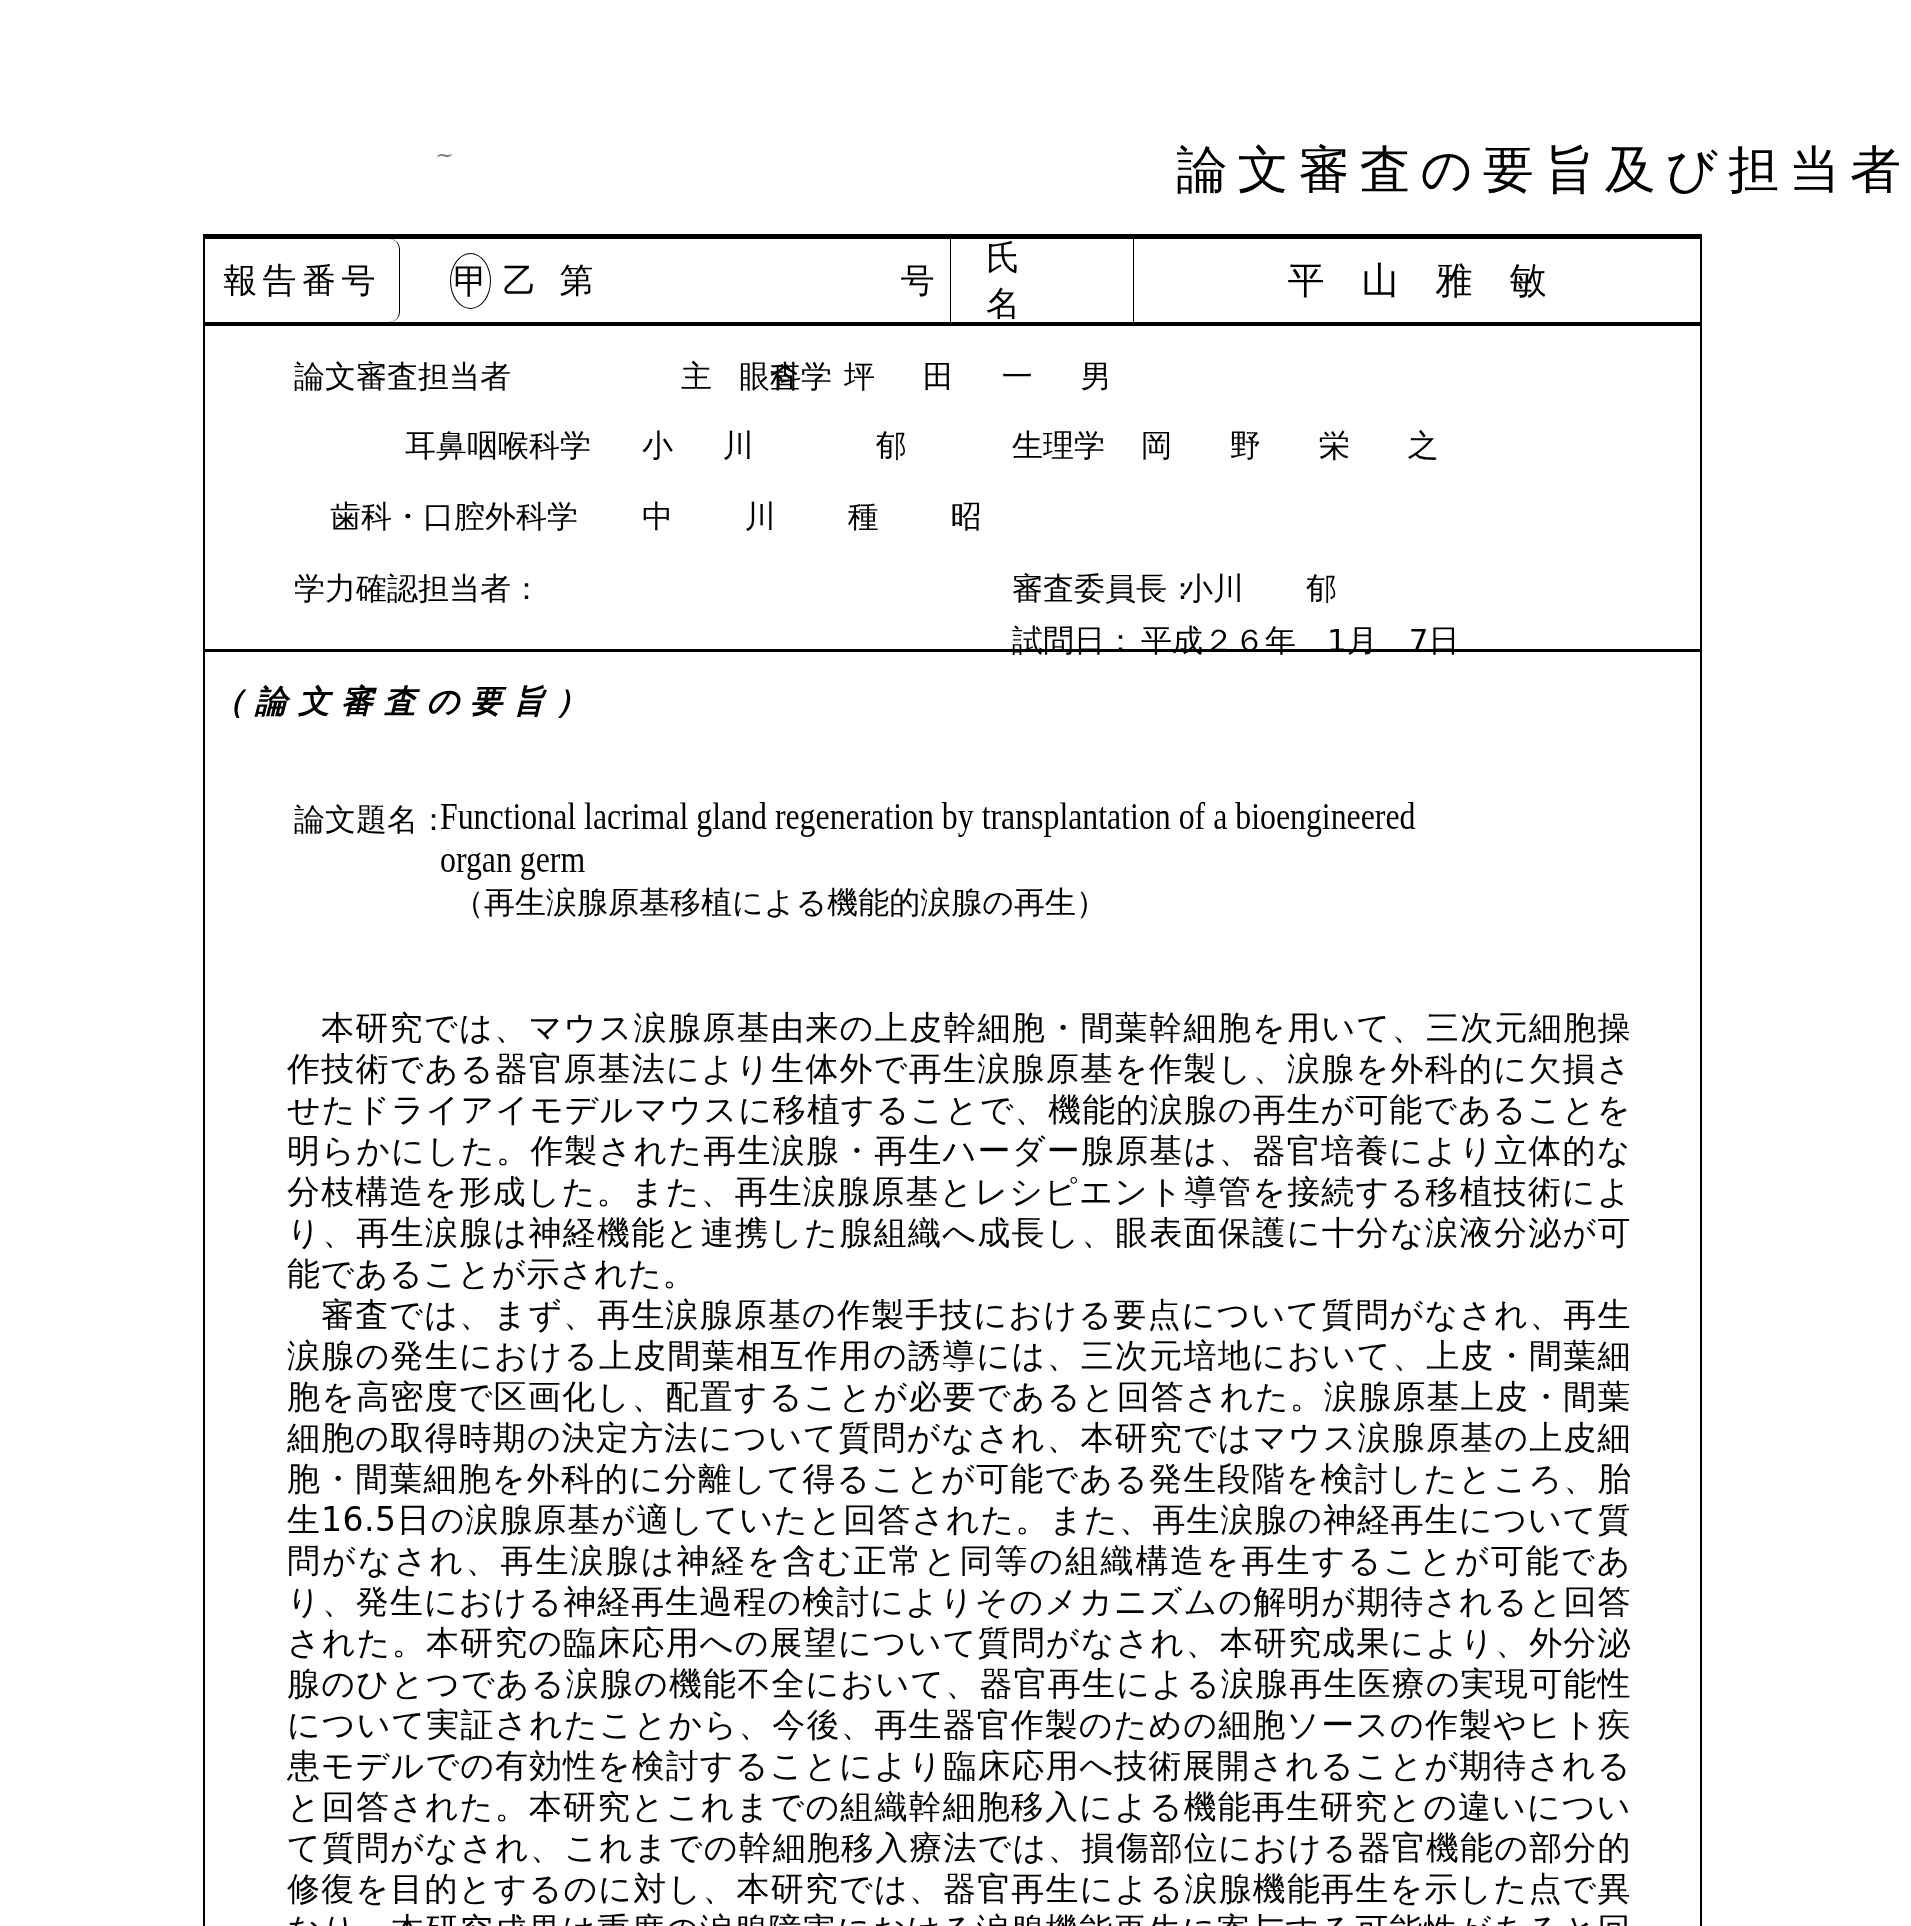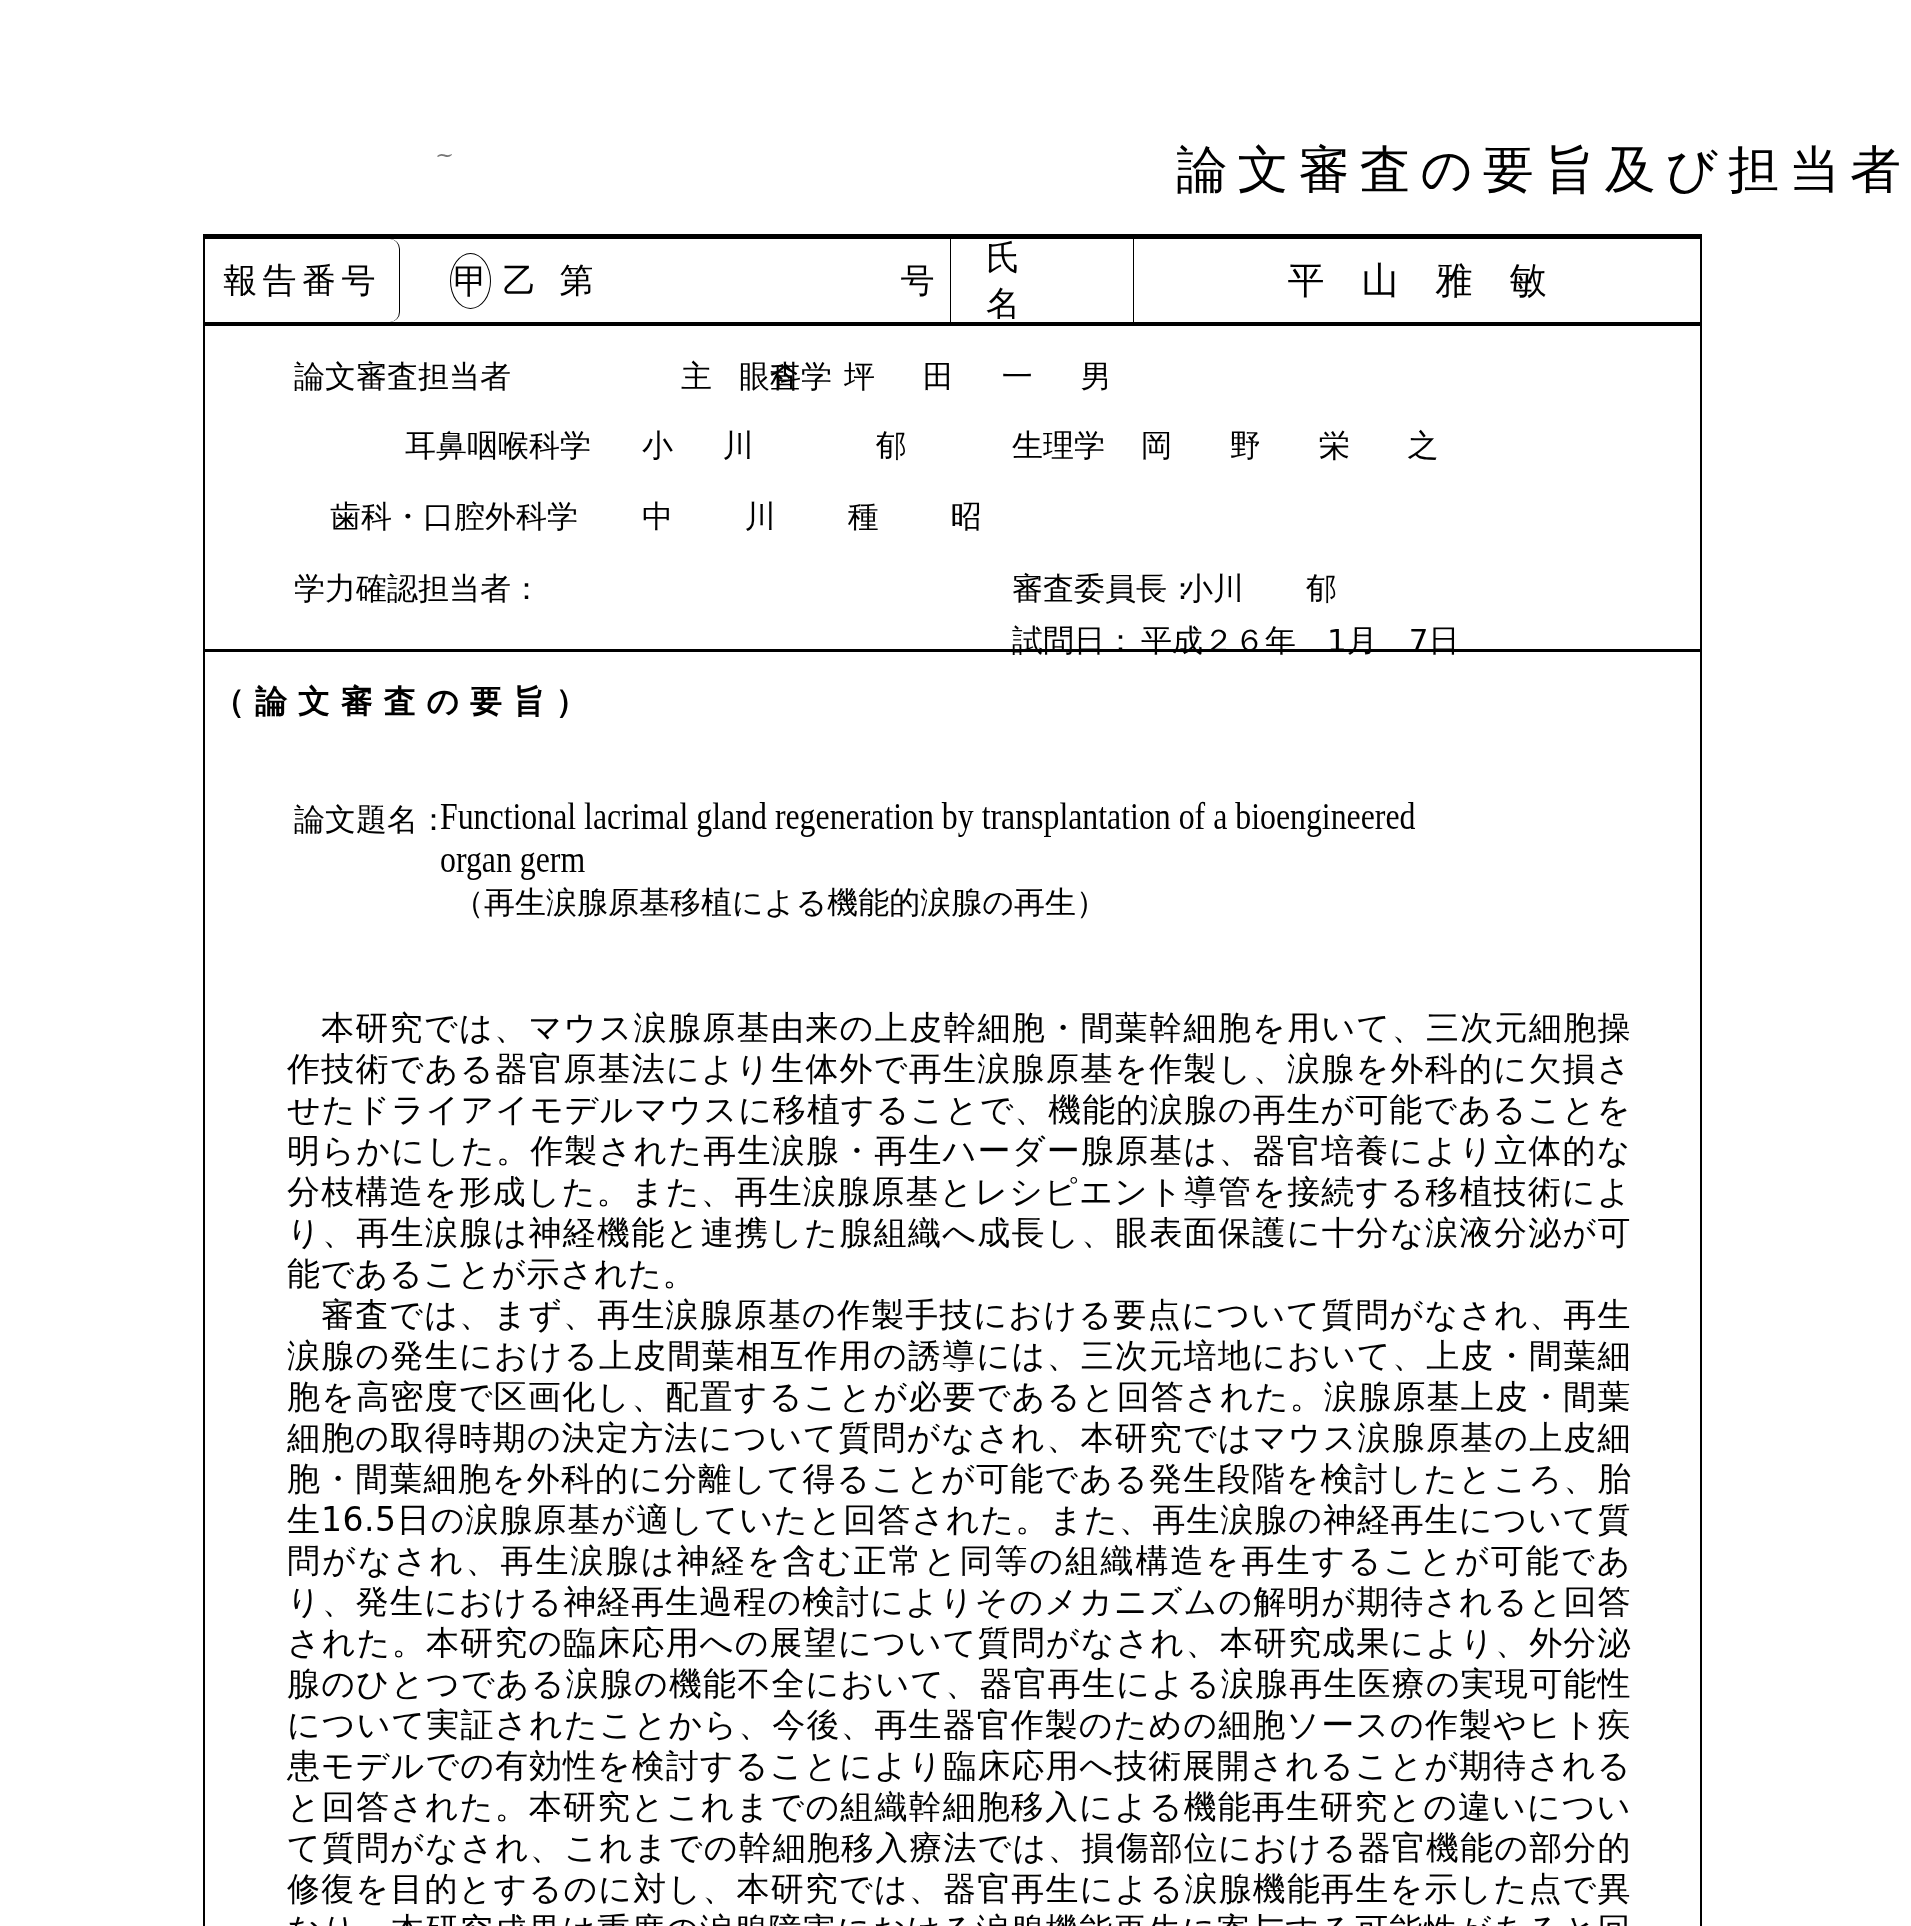--- a/index.html
+++ b/index.html
@@ -50,21 +50,21 @@
     position: absolute; left: 0; top: 87px; width: 100%; height: 326px;
     border-bottom: 3.9px solid #000; box-sizing: border-box; text-align: center;
   }
   .cline { position: absolute; font-size: 31px; line-height: 1; white-space: pre; }
   .sp { letter-spacing: 20px; margin-left: 39px; }
 
   
   .summary { position: absolute; left: 0; top: 412px; width: 100%; }
   .sum-heading {
     position: absolute; left: 7.7px; top: 29px; font-size: 32px; font-weight: bold;
-    letter-spacing: 10.8px; white-space: pre;
+    letter-spacing: 10.8px; white-space: pre; font-style: italic;
   }
   .thesis-label { position: absolute; left: 89px; top: 148px; font-size: 31px; white-space: pre; }
   .thesis-en {
     position: absolute; left: 235px; top: 144px; font-family: "Liberation Serif", serif;
     font-size: 37px; line-height: 43px; width: 1136px; transform: scaleX(0.86); transform-origin: left top;
   }
   .thesis-ja { position: absolute; left: 248px; top: 231px; font-size: 31px; white-space: pre; }
 
   .body-text {
     position: absolute; left: 82px; top: 356px; width: 1344px;

